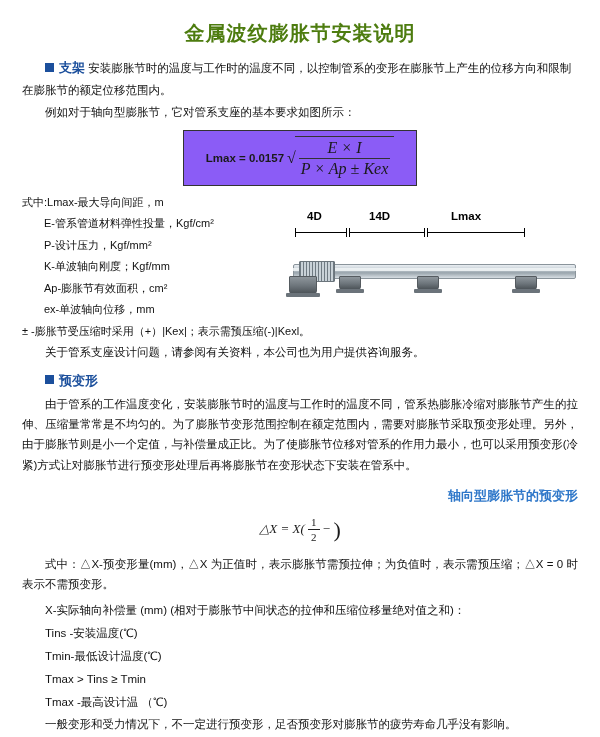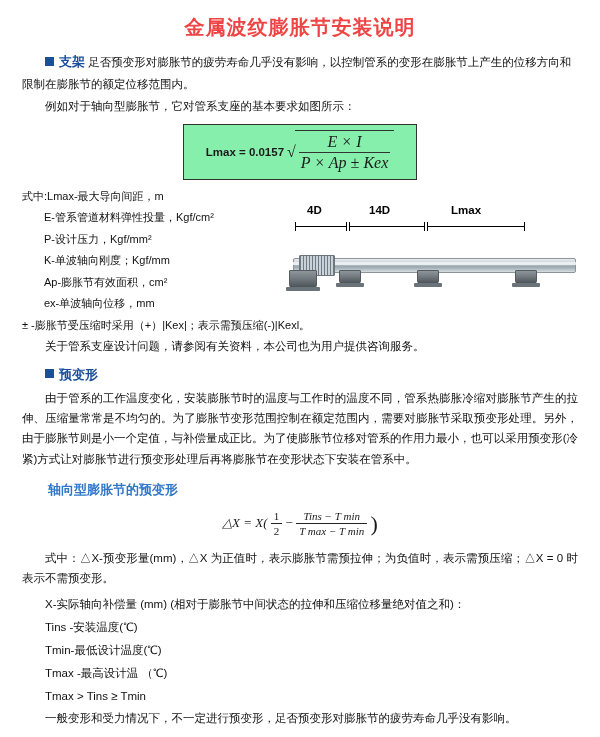--- a/index.html
+++ b/index.html
@@ -19,22 +19,22 @@
     width: 600px;
     height: 737px;
     padding: 0;
     box-sizing: border-box;
   }
   .title {
     text-align: center;
     font-size: 20px;
     font-weight: bold;
     letter-spacing: 1px;
-    margin: 14px 0 10px 0;
-    color: #ef4444;
+    margin: 20px 0 10px 0;
+    color: #4d7c0f;
   }
   .content {
     padding: 0 22px;
     box-sizing: border-box;
   }
   p.para {
     font-size: 11.5px;
     line-height: 1.75;
     margin: 0 0 4px 0;
     text-align: justify;
@@ -76,30 +76,31 @@
     color: #1b4f9c;
     font-size: 13px;
     font-weight: bold;
   }
   .sub-head {
     font-size: 13px;
     font-weight: bold;
     color: #2e77c9;
     margin: 12px 0 6px 0;
     text-indent: 2em;
+    text-align: right;
   }
   .formula-box {
     margin: 8px auto 6px auto;
     width: 200px;
     border: 1px solid #333;
     padding: 5px 16px;
     text-align: center;
     font-family: "Liberation Serif", serif;
     font-size: 12px;
-    background: #86efac;
+    background: #8b5cf6;
   }
   .formula-line {
     display: flex;
     align-items: center;
     justify-content: center;
     gap: 3px;
     white-space: nowrap;
   }
   .lmaxlabel {
     font-weight: bold;
@@ -291,21 +292,21 @@
 <body>
 
 <div class="page">
 
   <div class="title">金属波纹膨胀节安装说明</div>
 
   <div class="content">
 
     <div class="inline-head">
       <span class="sq"></span><b>支架</b>
-      <span>足否预变形对膨胀节的疲劳寿命几乎没有影响，以控制管系的变形在膨胀节上产生的位移方向和限制在膨胀节的额定位移范围内。</span>
+      <span>安装膨胀节时的温度与工作时的温度不同，以控制管系的变形在膨胀节上产生的位移方向和限制在膨胀节的额定位移范围内。</span>
     </div>
 
     <p class="para">例如对于轴向型膨胀节，它对管系支座的基本要求如图所示：</p>
 
     <div class="formula-box">
       <div class="formula-line">
         <span class="lmaxlabel">Lmax = 0.0157</span>
         <span class="sqrt">
           √<span class="radicand">
             <span class="frac">
@@ -361,33 +362,29 @@
 
     <div class="sub-head">轴向型膨胀节的预变形</div>
 
     <div class="eq-center">
       <span class="ital">△X = X(</span>
       <span class="frac2">
         <span class="num">1</span>
         <span class="den">2</span>
       </span>
       <span>−</span>
-      <span class="frac2 ital">
-        <span class="num">Tins − T min</span>
-        <span class="den">T max − T min</span>
-      </span>
       <span class="big-paren">)</span>
     </div>
 
     <p class="para">式中：△X-预变形量(mm)，△X 为正值时，表示膨胀节需预拉伸；为负值时，表示需预压缩；△X = 0 时表示不需预变形。</p>
 
     <div class="lines-block">
       <div>X-实际轴向补偿量 (mm) (相对于膨胀节中间状态的拉伸和压缩位移量绝对值之和)：</div>
       <div>Tins -安装温度(℃)</div>
       <div>Tmin-最低设计温度(℃)</div>
+      <div>Tmax &gt; Tins ≥ Tmin</div>
       <div>Tmax -最高设计温 （℃)</div>
-      <div>Tmax &gt; Tins ≥ Tmin</div>
     </div>
 
     <p class="para">一般变形和受力情况下，不一定进行预变形，足否预变形对膨胀节的疲劳寿命几乎没有影响。</p>
 
   </div>
 </div>
 
 </body></html>

